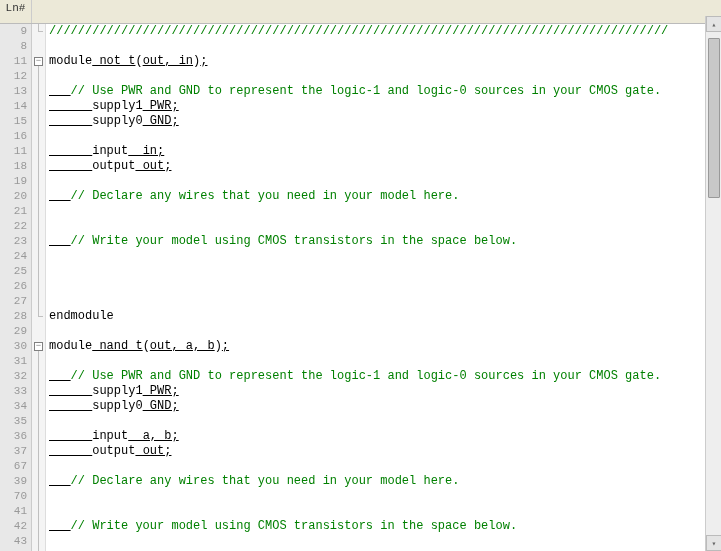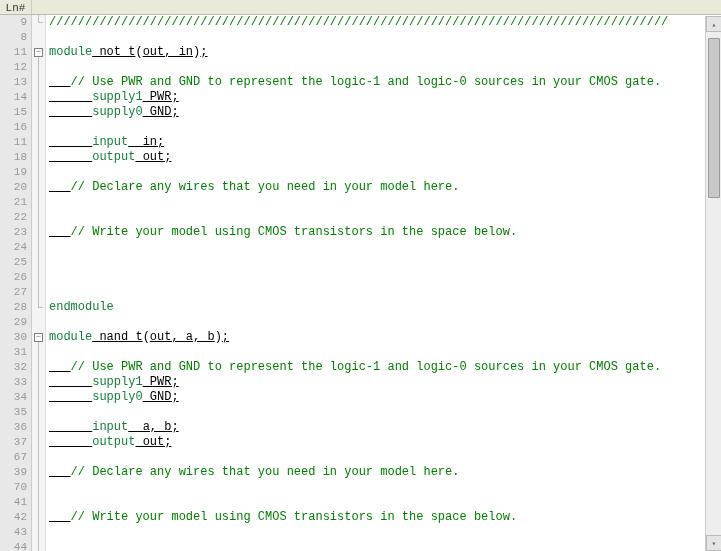--- a/index.html
+++ b/index.html
@@ -7,21 +7,21 @@
     font-family: Consolas, "Courier New", monospace;
     font-size: 12px;
     background: #f4f4f4;
     width: 721px;
     height: 551px;
     overflow: hidden;
     position: relative;
   }
   .header-row {
     display: flex;
-    height: 15px;
+    height: 24px;
     background: #b91c1c;
     border-bottom: 1px solid #bbb;
     font-size: 11px;
     color: #333;
   }
   .header-ln {
     width: 32px;
     text-align: center;
     border-right: 1px solid #ccc;
     line-height: 16px;
@@ -96,21 +96,21 @@
     top: 0;
     width: 5px;
     height: 8px;
     border-left: 1px solid #c0c0c0;
     border-bottom: 1px solid #c0c0c0;
   }
   .code-row {
     height: 15px;
     line-height: 15px;
   }
-  .kw-red   { color: #15803d; }
+  .kw-red   { color: #000000; }
   .kw-green { color: #008000; }
   .plain    { color: #000; text-decoration: underline; }
   .paren    { color: #000; }
   .scrollbar {
     position: absolute;
     right: 0;
     top: 16px;
     width: 16px;
     bottom: 0;
     background: #eee;

